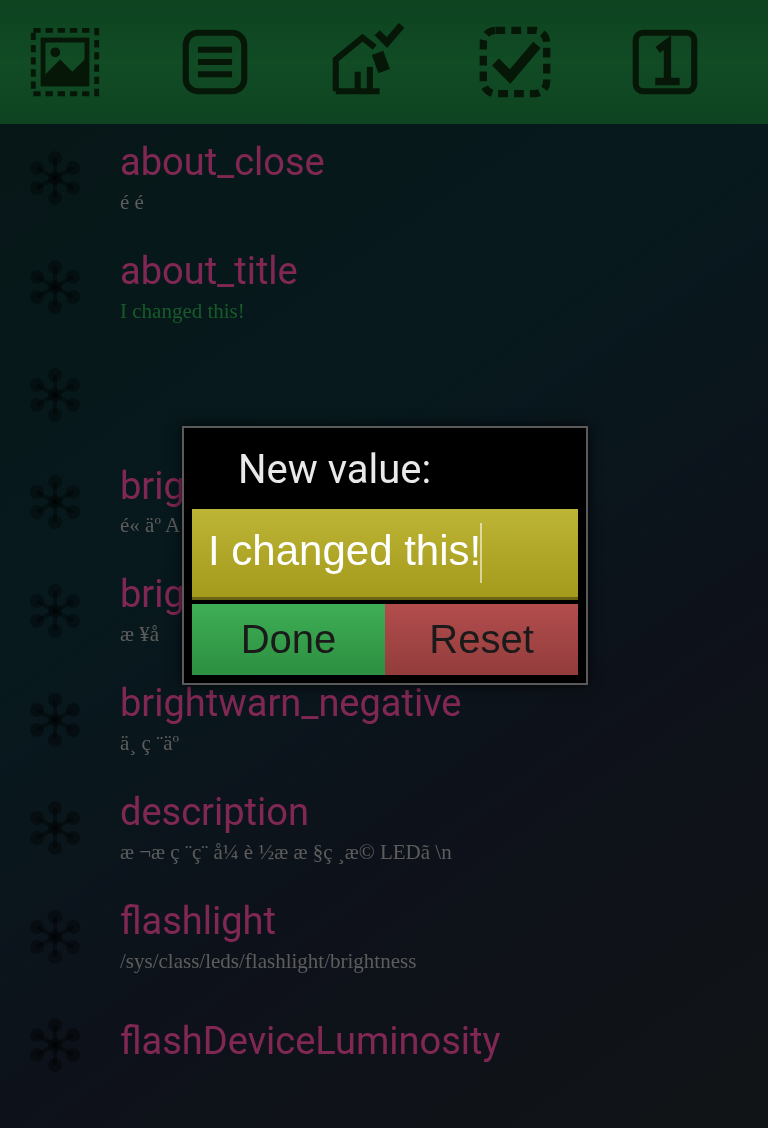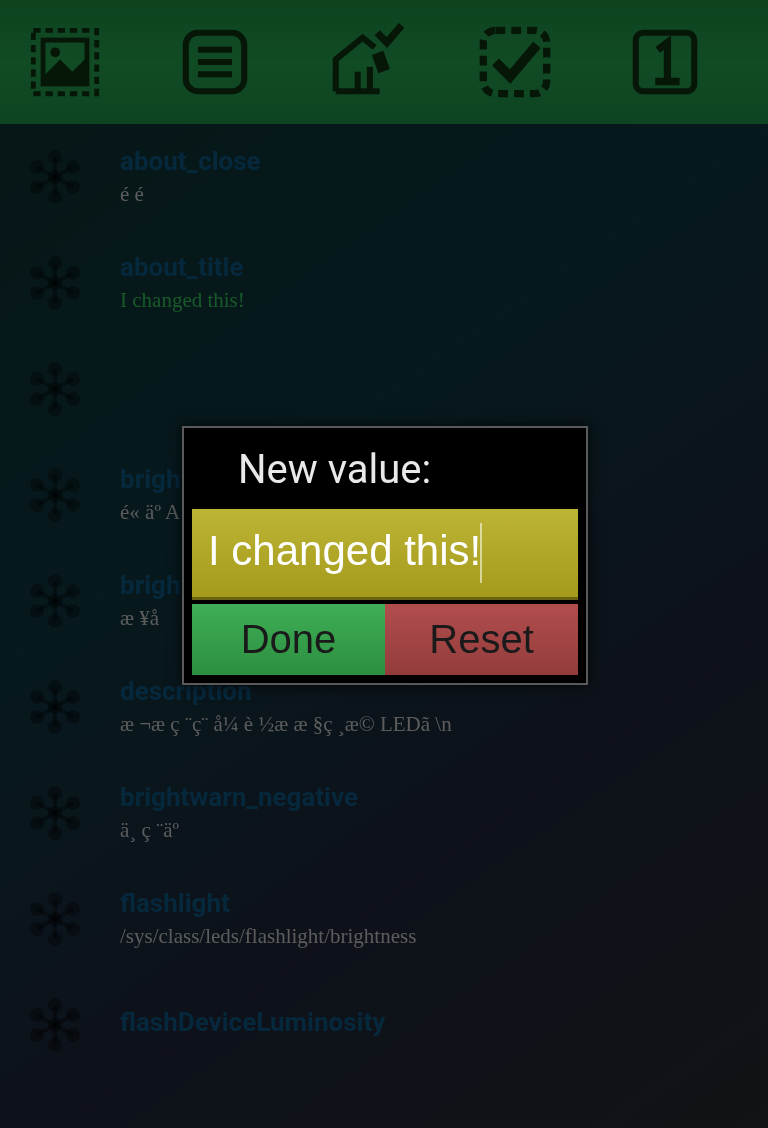--- a/index.html
+++ b/index.html
@@ -46,23 +46,23 @@
     width: 70px;
     height: 70px;
     flex: 0 0 70px;
     display: flex;
     align-items: center;
     justify-content: center;
   }
   .row .icon svg { width: 64px; height: 64px; }
   .row .texts { flex: 1 1 auto; min-width: 0; }
   .row .title {
-    font-size: 26px;
-    font-weight: 700;
-    color: #0c4a6e;
+    font-size: 38px;
+    font-weight: 400;
+    color: #ec4899;
     line-height: 1.1;
   }
   .row .sub {
     font-size: 21px;
     color: #a8a8a8;
     margin-top: 6px;
     white-space: nowrap;
     overflow: hidden;
     text-overflow: ellipsis;
     font-family: Liberation Serif, serif;
@@ -306,45 +306,45 @@
           <circle cx="50" cy="42" r="7" fill="#00000055"></circle>
           <line x1="32" y1="32" x2="32" y2="12" stroke="#00000055" stroke-width="4"></line>
           <line x1="32" y1="32" x2="32" y2="52" stroke="#00000055" stroke-width="4"></line>
           <line x1="32" y1="32" x2="14" y2="22" stroke="#00000055" stroke-width="4"></line>
           <line x1="32" y1="32" x2="50" y2="22" stroke="#00000055" stroke-width="4"></line>
           <line x1="32" y1="32" x2="14" y2="42" stroke="#00000055" stroke-width="4"></line>
           <line x1="32" y1="32" x2="50" y2="42" stroke="#00000055" stroke-width="4"></line>
         </svg>
       </div>
       <div class="texts">
+        <div class="title">brightwarn_negative</div>
+        <div class="sub">ä¸ ç ¨äº</div>
+      </div>
+    </div>
+    <div class="row">
+      <div class="icon">
+        <svg viewBox="0 0 64 64">
+          <circle cx="32" cy="32" r="7" fill="#00000055"></circle>
+          <circle cx="32" cy="12" r="7" fill="#00000055"></circle>
+          <circle cx="32" cy="52" r="7" fill="#00000055"></circle>
+          <circle cx="14" cy="22" r="7" fill="#00000055"></circle>
+          <circle cx="50" cy="22" r="7" fill="#00000055"></circle>
+          <circle cx="14" cy="42" r="7" fill="#00000055"></circle>
+          <circle cx="50" cy="42" r="7" fill="#00000055"></circle>
+          <line x1="32" y1="32" x2="32" y2="12" stroke="#00000055" stroke-width="4"></line>
+          <line x1="32" y1="32" x2="32" y2="52" stroke="#00000055" stroke-width="4"></line>
+          <line x1="32" y1="32" x2="14" y2="22" stroke="#00000055" stroke-width="4"></line>
+          <line x1="32" y1="32" x2="50" y2="22" stroke="#00000055" stroke-width="4"></line>
+          <line x1="32" y1="32" x2="14" y2="42" stroke="#00000055" stroke-width="4"></line>
+          <line x1="32" y1="32" x2="50" y2="42" stroke="#00000055" stroke-width="4"></line>
+        </svg>
+      </div>
+      <div class="texts">
         <div class="title">description</div>
         <div class="sub">æ ¬æ  ç ¨ç¨ å¼ è ½æ  æ §ç ¸æ©  LEDã  \n</div>
-      </div>
-    </div>
-    <div class="row">
-      <div class="icon">
-        <svg viewBox="0 0 64 64">
-          <circle cx="32" cy="32" r="7" fill="#00000055"></circle>
-          <circle cx="32" cy="12" r="7" fill="#00000055"></circle>
-          <circle cx="32" cy="52" r="7" fill="#00000055"></circle>
-          <circle cx="14" cy="22" r="7" fill="#00000055"></circle>
-          <circle cx="50" cy="22" r="7" fill="#00000055"></circle>
-          <circle cx="14" cy="42" r="7" fill="#00000055"></circle>
-          <circle cx="50" cy="42" r="7" fill="#00000055"></circle>
-          <line x1="32" y1="32" x2="32" y2="12" stroke="#00000055" stroke-width="4"></line>
-          <line x1="32" y1="32" x2="32" y2="52" stroke="#00000055" stroke-width="4"></line>
-          <line x1="32" y1="32" x2="14" y2="22" stroke="#00000055" stroke-width="4"></line>
-          <line x1="32" y1="32" x2="50" y2="22" stroke="#00000055" stroke-width="4"></line>
-          <line x1="32" y1="32" x2="14" y2="42" stroke="#00000055" stroke-width="4"></line>
-          <line x1="32" y1="32" x2="50" y2="42" stroke="#00000055" stroke-width="4"></line>
-        </svg>
-      </div>
-      <div class="texts">
-        <div class="title">brightwarn_negative</div>
-        <div class="sub">ä¸ ç ¨äº</div>
       </div>
     </div>
     <div class="row">
       <div class="icon">
         <svg viewBox="0 0 64 64">
           <circle cx="32" cy="32" r="7" fill="#00000055"></circle>
           <circle cx="32" cy="12" r="7" fill="#00000055"></circle>
           <circle cx="32" cy="52" r="7" fill="#00000055"></circle>
           <circle cx="14" cy="22" r="7" fill="#00000055"></circle>
           <circle cx="50" cy="22" r="7" fill="#00000055"></circle>

